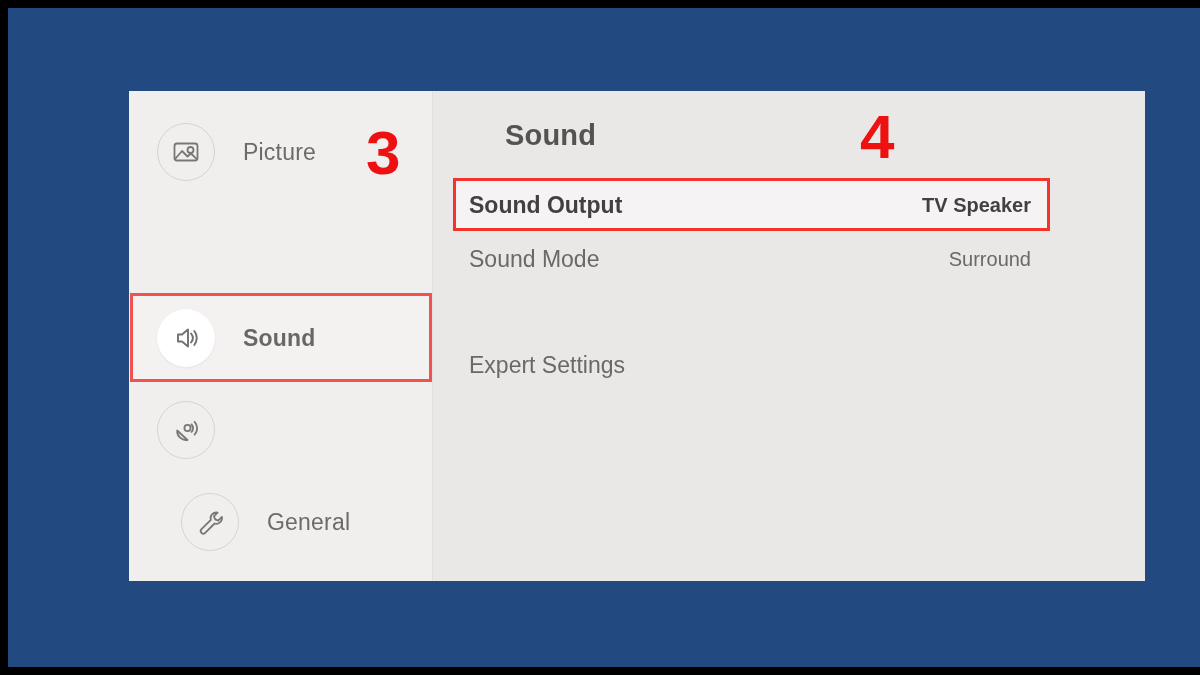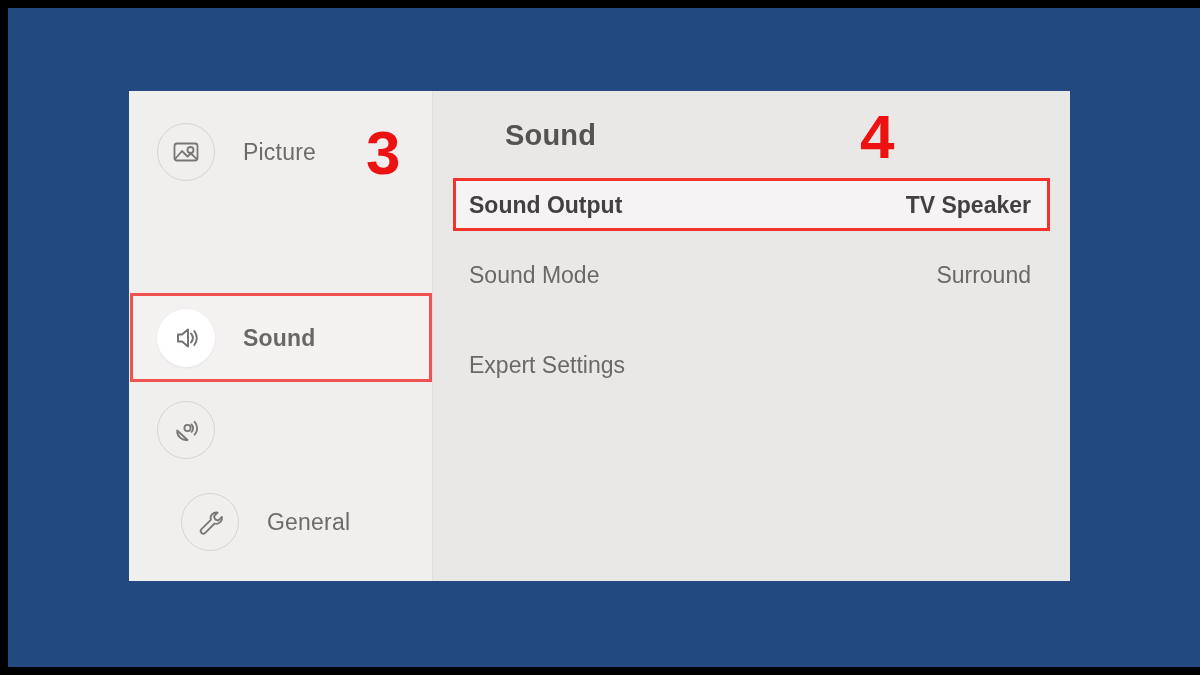--- a/index.html
+++ b/index.html
@@ -29,21 +29,21 @@
     width: 1192px;
     height: 659px;
     background: #224a80;
   }
 
   
   #panel {
     position: absolute;
     left: 129px;
     top: 91px;
-    width: 941px;
+    width: 1016px;
     height: 490px;
     background: #ffffff;
     display: flex;
     overflow: hidden;
   }
 
   
   #sidebar {
     position: relative;
     width: 304px;
@@ -152,21 +152,21 @@
     background: #f5f3f3;
     text-align: right;
   }
   .opt-label {
     font-size: 23px;
     color: #6b6867;
     white-space: nowrap;
   }
   .opt-value {
     margin-left: auto;
-    font-size: 23px;
+    font-size: 20px;
     color: #6b6867;
     white-space: nowrap;
   }
   .opt-row.selected .opt-label,
   .opt-row.selected .opt-value {
     color: #434040;
     font-weight: bold;
   }
 
   #row-highlight {
@@ -265,21 +265,21 @@
 
       <div class="title-wrap">
         <div id="content-title">Sound</div>
       </div>
 
       <div class="opt-row selected" style="top:89px;">
         <span class="opt-label">Sound Output</span>
         <span class="opt-value">TV Speaker</span>
       </div>
 
-      <div class="opt-row" style="top:159px;">
+      <div class="opt-row" style="top:143px;">
         <span class="opt-label">Sound Mode</span>
         <span class="opt-value">Surround</span>
       </div>
 
 
       <div class="opt-row" style="top:249px;">
         <span class="opt-label">Expert Settings</span>
         <span class="opt-value"></span>
       </div>
 

